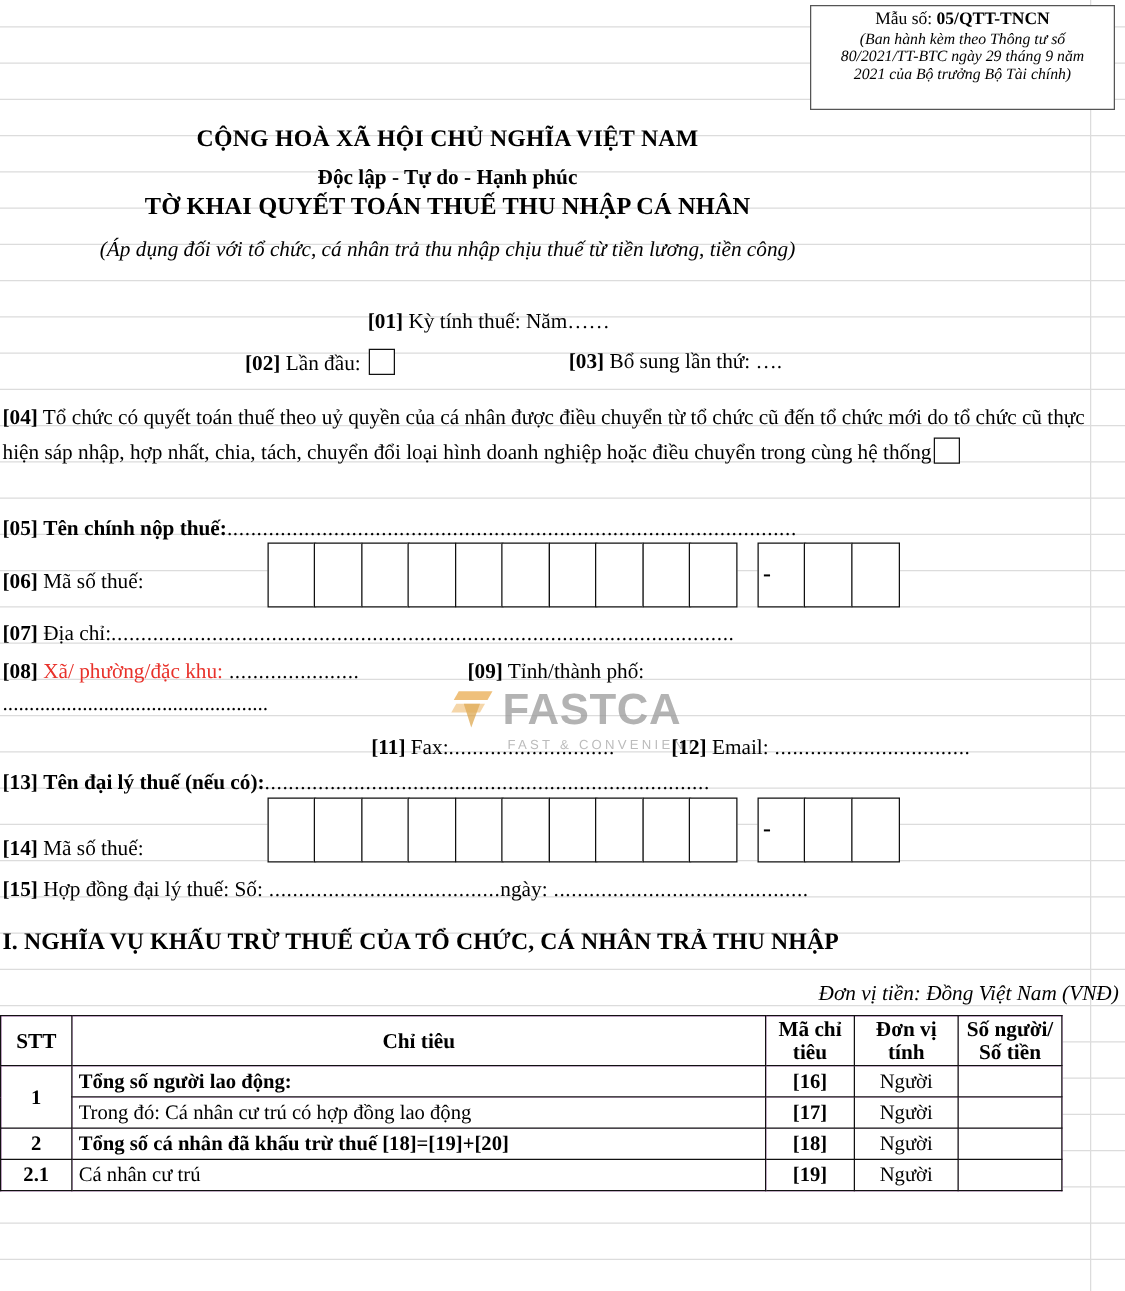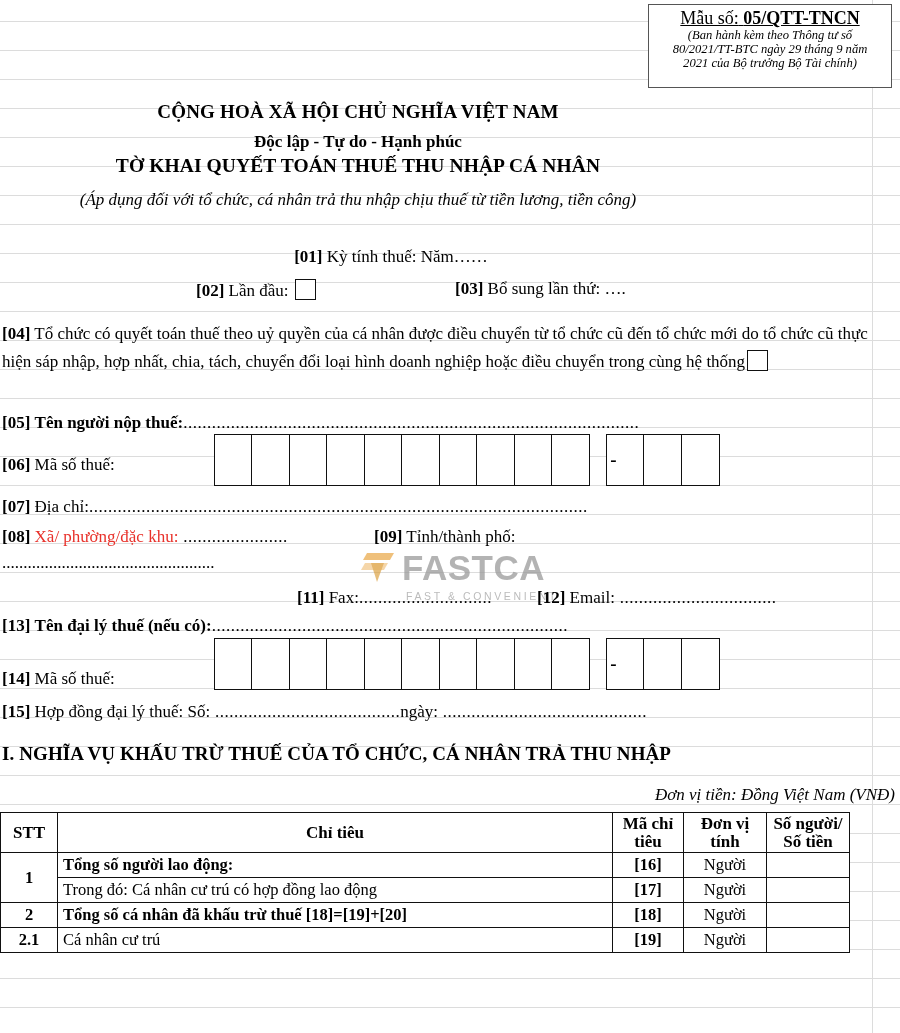--- a/index.html
+++ b/index.html
@@ -36,21 +36,21 @@
   #form-code-box {
     position: absolute;
     left: 648px; top: 4px;
     width: 244px; height: 84px;
     border: 1px solid #555;
     background: #fff;
     padding: 3px 5px 0 5px;
     text-align: center;
     line-height: 1.12;
   }
-  #form-code-box .line1 { font-size: 18px; text-decoration: underline; }
+  #form-code-box .line1 { font-size: 14px; }
   #form-code-box .line1 b { font-weight: bold; }
   #form-code-box .ital {
     font-size: 12.6px; font-style: italic;
   }
 
   
   .ctr { position: absolute; width: 716px; text-align: center; }
   #title-country {
     top: 101px; font-size: 19px; font-weight: bold; letter-spacing: .2px;
   }
@@ -271,21 +271,21 @@
     <span>Bổ sung lần thứ: ….</span>
   </div>
 
   <div id="f04">
     <span class="tag">[04]</span>
     <span>Tổ chức có quyết toán thuế theo uỷ quyền của cá nhân được điều chuyển từ tổ chức cũ đến tổ chức mới do tổ chức cũ thực hiện sáp nhập, hợp nhất, chia, tách, chuyển đổi loại hình doanh nghiệp hoặc điều chuyển trong cùng hệ thống</span><span class="cbox"></span>
   </div>
 
   <div class="fld" id="f05">
     <span class="tag">[05]</span>
-    <span class="bold">Tên người nộp thuế:</span><span class="dots">................................................................................................</span>
+    <span class="bold">Tên chính nộp thuế:</span><span class="dots">................................................................................................</span>
   </div>
 
   <div class="fld" id="f06">
     <span class="tag">[06]</span>
     <span>Mã số thuế:</span>
   </div>
   <div class="mst" id="mst-06">
     <div class="g1">
         <div class="cell"></div>
         <div class="cell"></div>

